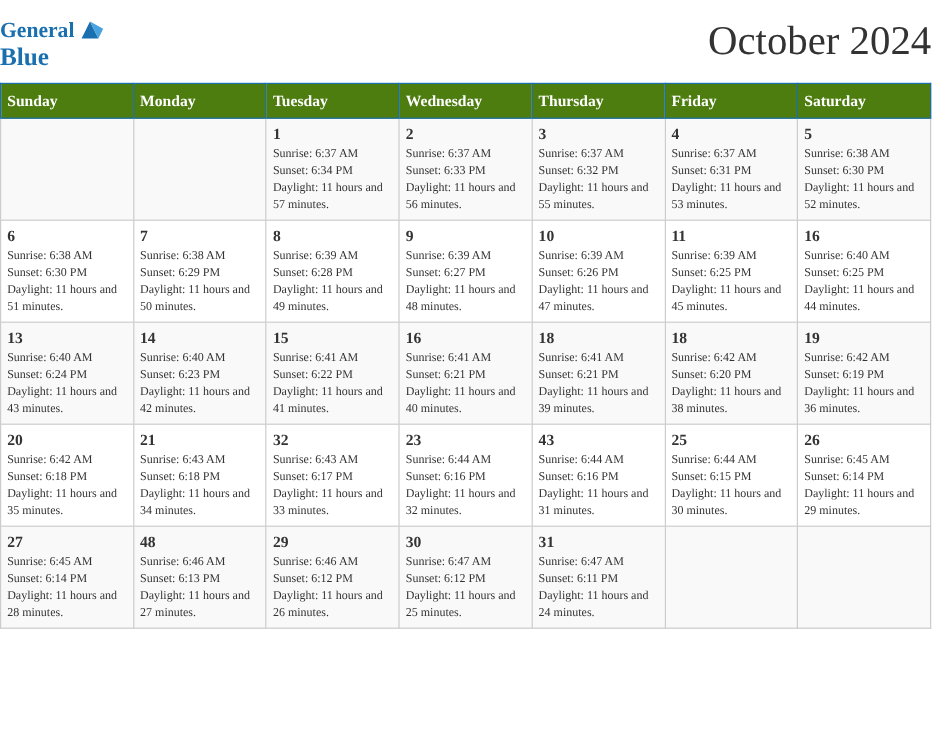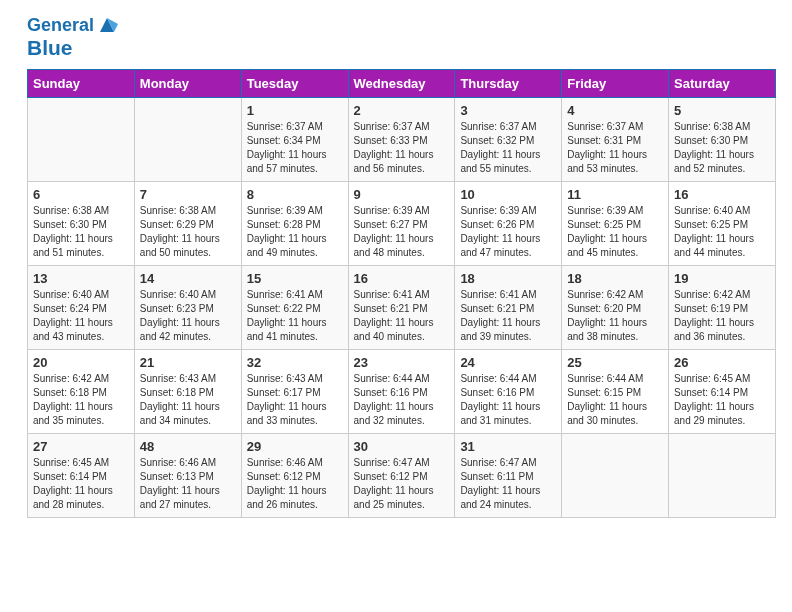--- a/index.html
+++ b/index.html
@@ -5,21 +5,22 @@
     * { box-sizing: border-box; margin: 0; padding: 0; }
     body {
       font-family: Arial, sans-serif;
       background: #fff;
       width: 792px;
       min-height: 612px;
       padding: 0;
     }
     .container {
       width: 792px;
-      padding: 16px 16px 10px 27px;
+      padding: 16px 16px 10px 0;
+      font-family: Liberation Serif, serif;
     }
     .header {
       display: flex;
       justify-content: space-between;
       align-items: flex-start;
       margin-bottom: 10px;
     }
     .logo {
       display: flex;
       align-items: center;
@@ -45,21 +46,21 @@
     .location {
       font-size: 15px;
       color: #555;
     }
     .calendar-table {
       width: 100%;
       border-collapse: collapse;
       table-layout: fixed;
     }
     .calendar-table thead th {
-      background-color: #a21caf;
+      background-color: #4d7c0f;
       color: #fff;
       font-size: 13px;
       font-weight: bold;
       padding: 6px 5px;
       text-align: left;
       border: 1px solid #1a6faf;
     }
     .calendar-table tbody td {
       vertical-align: top;
       border: 1px solid #ccc;
@@ -102,20 +103,21 @@
           </span>
           <svg width="22" height="22" viewBox="0 0 22 22" style="margin-left:2px;margin-top:-2px;">
             <polygon points="4,18 11,4 18,18" fill="#1a6faf"></polygon>
             <polygon points="11,4 18,18 22,10" fill="#4aa3df"></polygon>
           </svg>
         </div>
         <div class="logo-text" style="color:#1a6faf;font-size:21px;font-weight:bold;">Blue</div>
       </div>
     </div>
     <div class="title-block">
+      <div class="month-title">October 2024</div>
     </div>
   </div>
 
   <table class="calendar-table">
     <thead>
       <tr>
       <th>Sunday</th>
           <th>Monday</th>
           <th>Tuesday</th>
           <th>Wednesday</th>
@@ -220,21 +222,21 @@
           </td>
           <td>
             <span class="day-number">32</span>
             <div class="day-info">Sunrise: 6:43 AM<br>Sunset: 6:17 PM<br>Daylight: 11 hours and 33 minutes.</div>
           </td>
           <td>
             <span class="day-number">23</span>
             <div class="day-info">Sunrise: 6:44 AM<br>Sunset: 6:16 PM<br>Daylight: 11 hours and 32 minutes.</div>
           </td>
           <td>
-            <span class="day-number">24</span>
+            <span class="day-number">43</span>
             <div class="day-info">Sunrise: 6:44 AM<br>Sunset: 6:16 PM<br>Daylight: 11 hours and 31 minutes.</div>
           </td>
           <td>
             <span class="day-number">25</span>
             <div class="day-info">Sunrise: 6:44 AM<br>Sunset: 6:15 PM<br>Daylight: 11 hours and 30 minutes.</div>
           </td>
           <td>
             <span class="day-number">26</span>
             <div class="day-info">Sunrise: 6:45 AM<br>Sunset: 6:14 PM<br>Daylight: 11 hours and 29 minutes.</div>
           </td>

